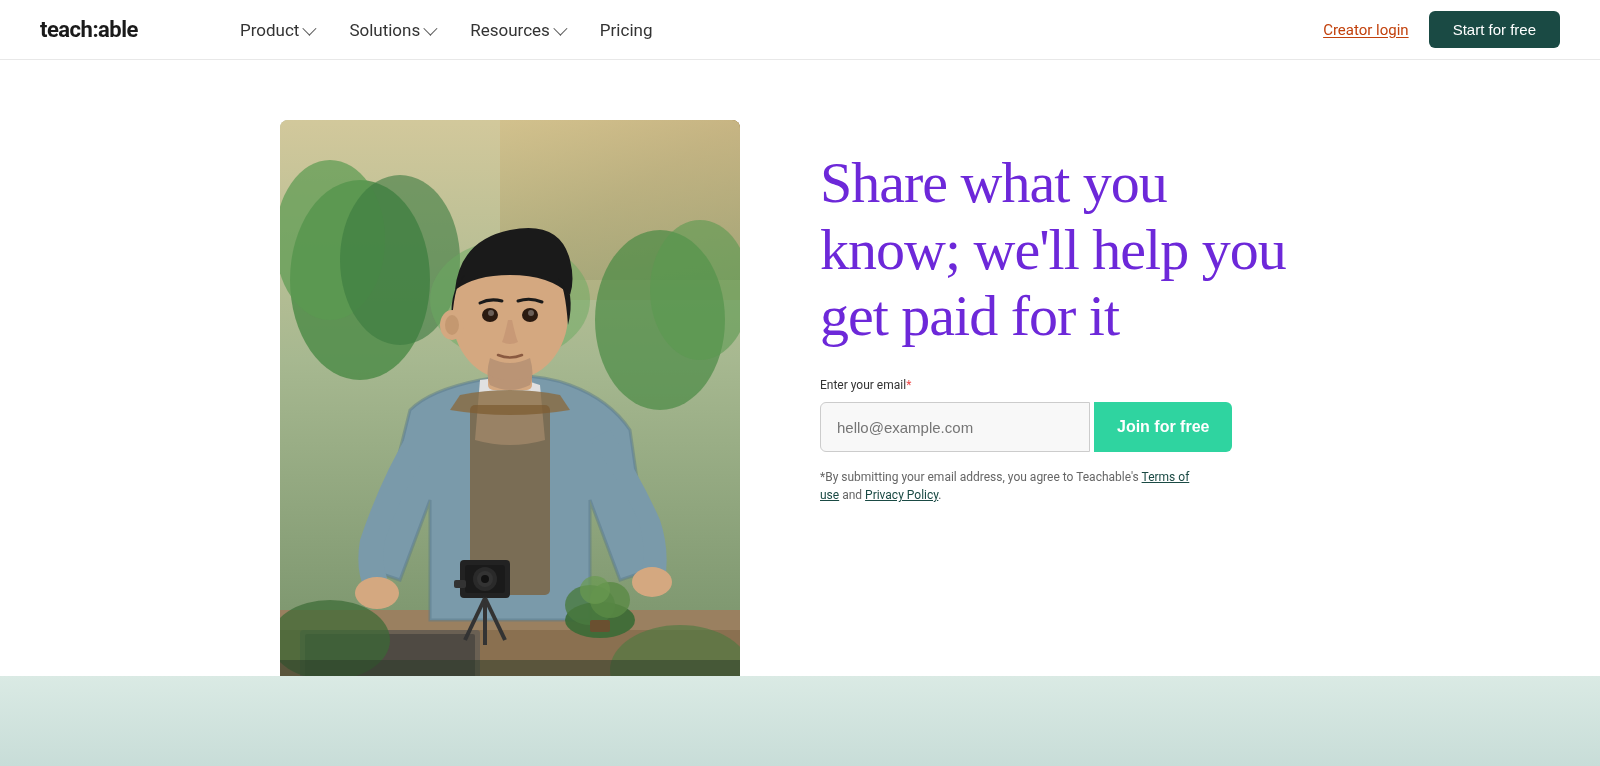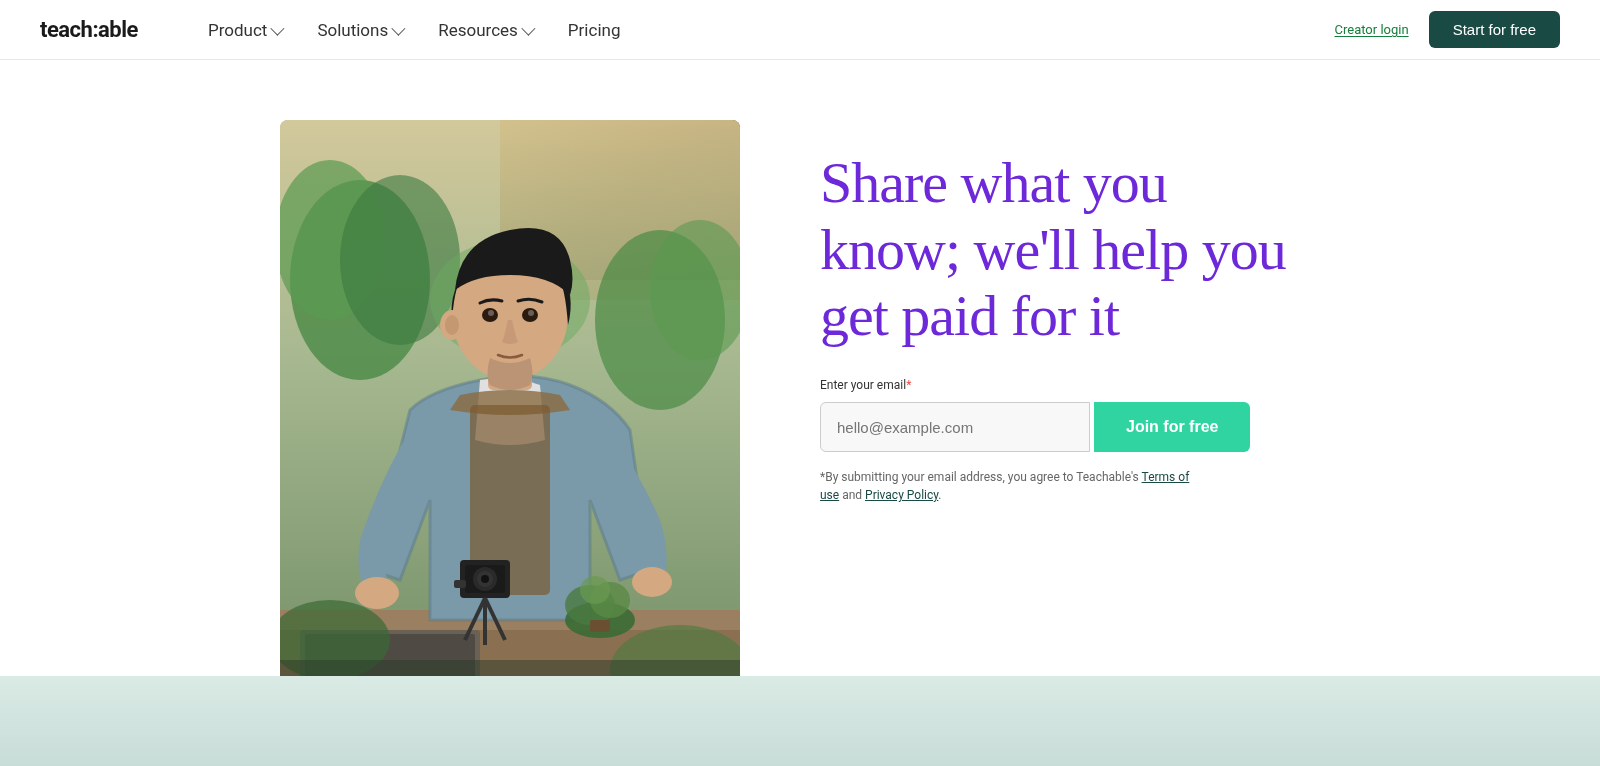--- a/index.html
+++ b/index.html
@@ -26,21 +26,21 @@
       background: #fff;
       position: relative;
       z-index: 10;
     }
 
     .nav-logo {
       font-size: 22px;
       font-weight: 700;
       color: #1a1a1a;
       letter-spacing: -0.5px;
-      margin-right: 56px;
+      margin-right: 88px;
       flex-shrink: 0;
     }
 
     .nav-links {
       display: flex;
       align-items: center;
       gap: 8px;
       flex: 1;
     }
 
@@ -65,22 +65,22 @@
       display: inline-block;
     }
 
     .nav-right {
       display: flex;
       align-items: center;
       gap: 20px;
     }
 
     .creator-login {
-      font-size: 13px;
-      color: #15803d;
+      font-size: 15px;
+      color: #c2410c;
       cursor: pointer;
       text-decoration: underline;
       text-underline-offset: 2px;
     }
 
     .start-free-btn {
       background: #1a4a44;
       color: #fff;
       border: none;
       padding: 10px 24px;
@@ -173,21 +173,21 @@
       border-radius: 6px 0 0 6px;
       padding: 0 16px;
       font-size: 15px;
       color: #999;
       background: #f8f8f8;
       outline: none;
     }
 
     .join-free-btn {
       height: 50px;
-      padding: 0 32px;
+      padding: 0 23px;
       background: #2fd4a0;
       color: #fff;
       border: none;
       border-radius: 0 6px 6px 0;
       font-size: 16px;
       font-weight: 600;
       cursor: pointer;
       white-space: nowrap;
     }
 

